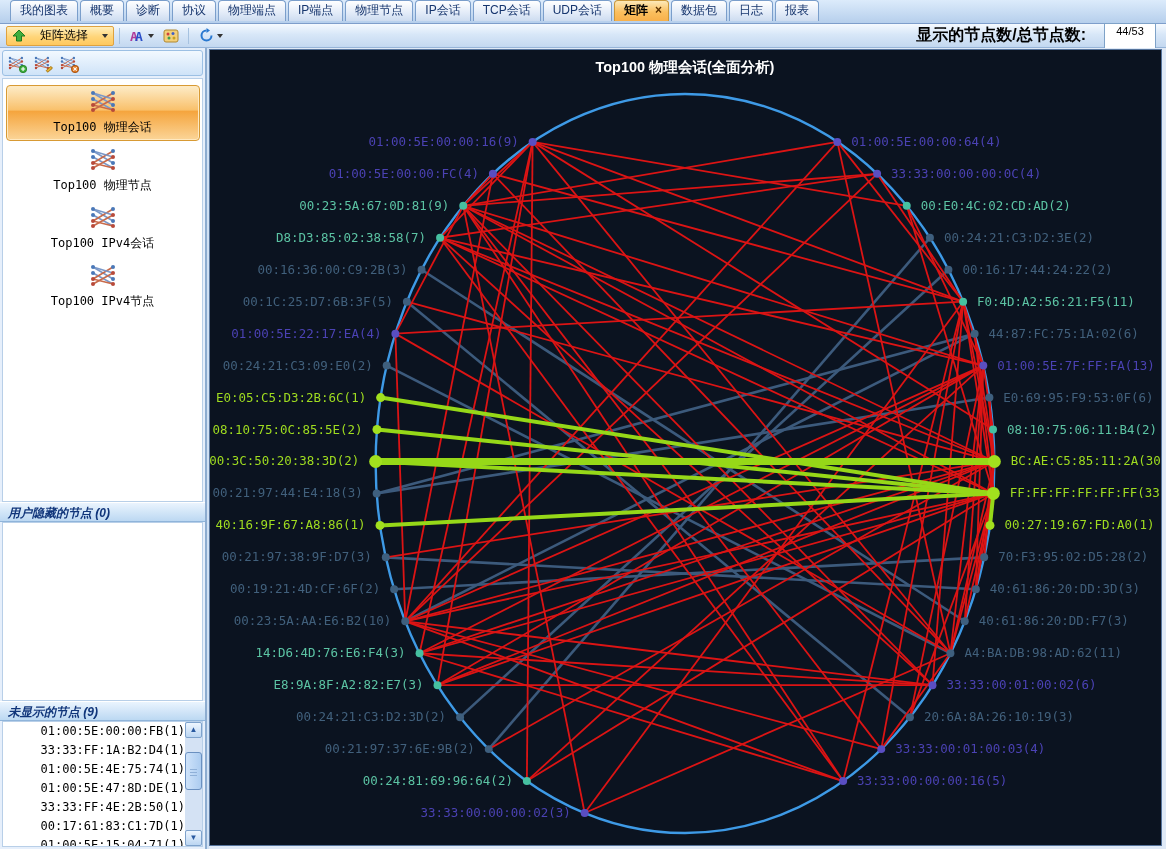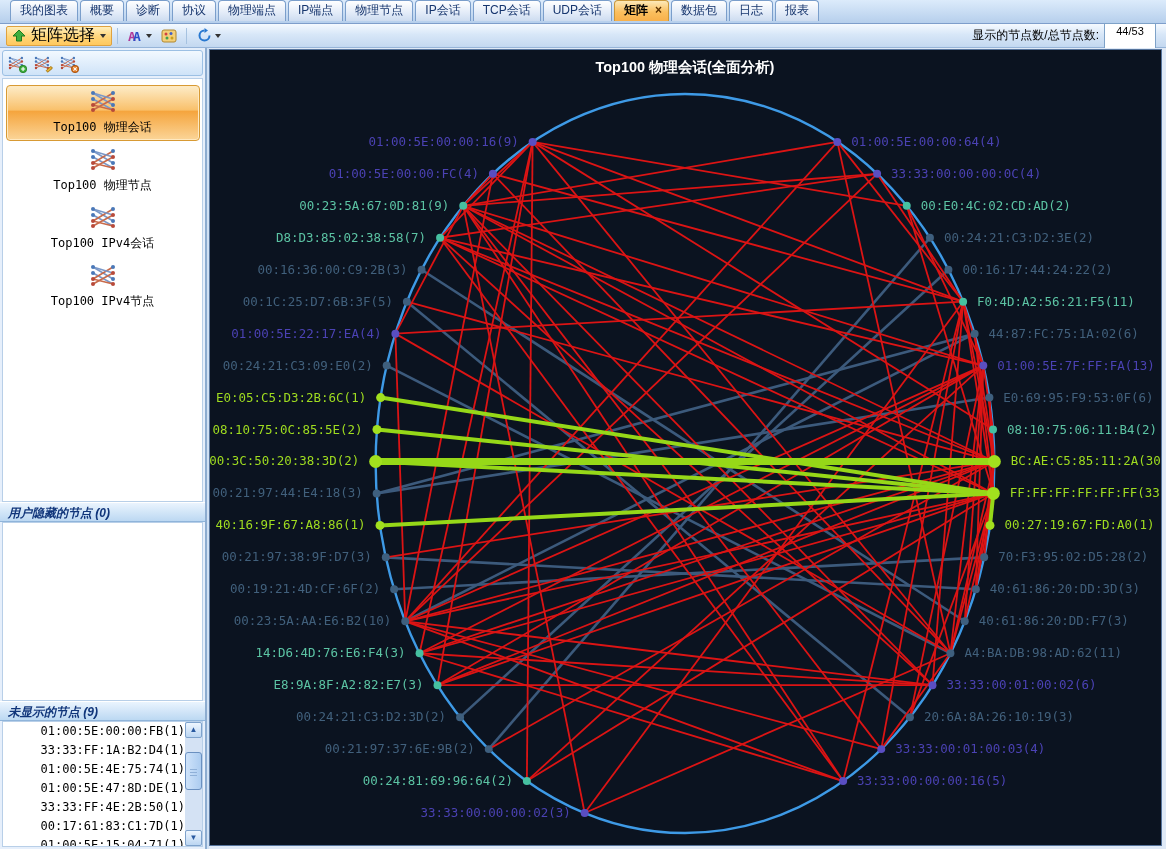--- a/index.html
+++ b/index.html
@@ -18,27 +18,27 @@
   .tab.active { background:linear-gradient(#fde9b8,#fbbf5e 55%,#f8b04a); color:#000;
     border-color:#c9973a; font-weight:bold; padding-right:6px; }
   .tab.active .close { font-weight:bold; color:#5a3000; margin-left:7px; font-size:12px; }
 
   
   .toolbar { position:absolute; left:0; top:24px; width:100%; height:24px;
     background:linear-gradient(#f5faff,#d8e7f8 45%,#c3d8f0);
     border-bottom:1px solid #96b4d8; display:flex; align-items:center; padding:0 6px; }
   .tb-btn { display:flex; align-items:center; height:20px; padding:0 3px; border-radius:2px; cursor:default; }
   .tb-btn.hl { background:linear-gradient(#ffeebb,#ffd579 55%,#ffc85e); border:1px solid #dfa23f; }
-  .tb-btn .lbl { font-size:16px; color:#000; margin:0 3px; white-space:nowrap; }
+  .tb-btn .lbl { font-size:12px; color:#000; margin:0 12px; white-space:nowrap; }
   .caret { width:0; height:0; border-left:3px solid transparent; border-right:3px solid transparent;
     border-top:4px solid #333; margin:0 2px; }
   .tb-sep { width:1px; height:16px; background:#a6c2e0; margin:0 5px; }
   .tb-ico { width:18px; height:18px; display:flex; align-items:center; justify-content:center; }
   .counter-wrap { margin-left:auto; display:flex; align-items:center; padding-right:4px; }
-  .counter-label { font-size:12px; font-weight:normal; color:#000; margin-right:5px; }
+  .counter-label { font-size:16px; font-weight:bold; color:#000; margin-right:18px; }
   .counter-box { min-width:52px; height:26px; background:#fff; border:1px solid #7ea2c8;
     font-size:11px; text-align:center; line-height:15px; padding:0 4px; color:#000; }
 
   
   .sidebar { position:absolute; left:0; top:48px; width:207px; bottom:0;
     background:#e6effb; border-right:2px solid #8cacd0; display:flex; flex-direction:column; }
   .mini-toolbar { margin:2px; height:26px; border:1px solid #9cc0e4; border-radius:3px;
     background:linear-gradient(#f2f9ff,#cfe3f8); display:flex; align-items:center; padding:0 4px; }
   .mini-btn { width:26px; height:22px; display:flex; align-items:center; justify-content:center; border-radius:2px; }
   .matrix-list { background:#fff; border:1px solid #b8cfe8; margin:0 2px; height:424px;

